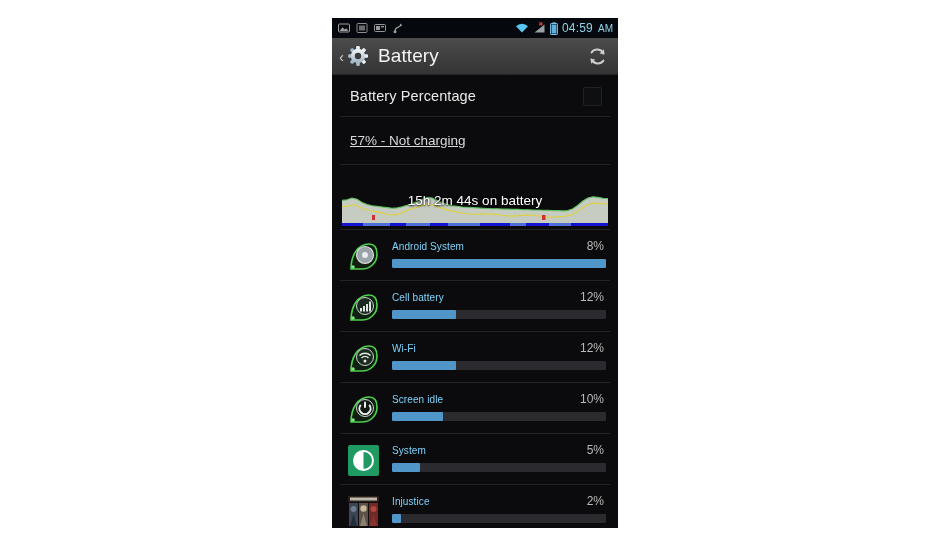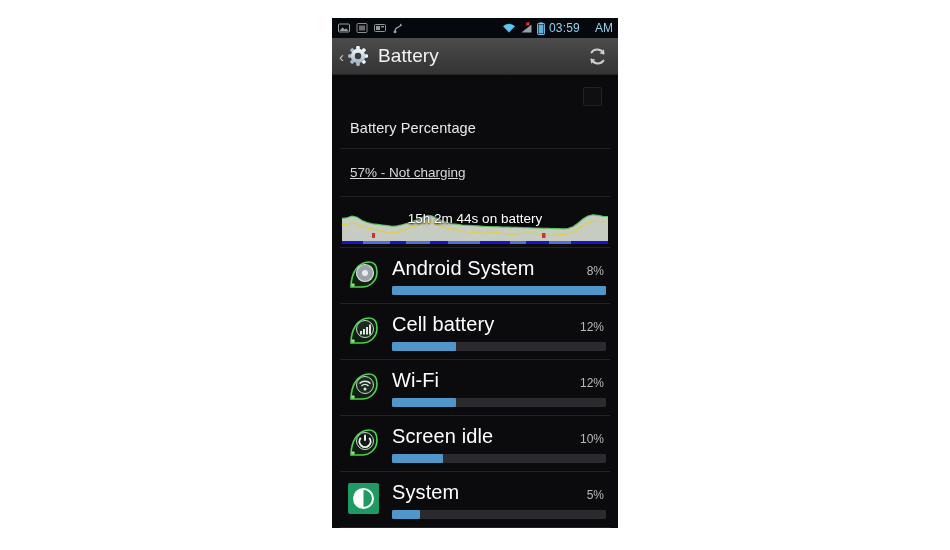--- a/index.html
+++ b/index.html
@@ -56,22 +56,22 @@
 
   .sb-time {
     color: #8fd4ef;
     font-size: 12px;
     letter-spacing: .2px;
     line-height: 1;
     font-family: "Liberation Sans", sans-serif;
   }
   .sb-ampm {
     color: #8fd4ef;
-    font-size: 12px;
-    margin-left: 11px;
+    font-size: 10px;
+    margin-left: 1px;
   }
 
   
   .actionbar {
     height: 37px;
     background: linear-gradient(to bottom, #4c4c4c 0%, #3e3e3e 55%, #343434 100%);
     border-bottom: 1px solid #242424;
     display: flex;
     align-items: center;
     padding: 0 10px 0 5px;
@@ -103,21 +103,20 @@
 
   .pref-row {
     position: relative;
     padding: 13px 14px 12px 18px;
     box-sizing: border-box;
   }
   .pref-title {
     color: #e9e9e9;
     font-size: 14.5px;
     letter-spacing: .1px;
-    margin-top: 32px;
   }
   .checkbox {
     position: absolute;
     right: 16px;
     top: 12px;
     width: 17px;
     height: 17px;
     border: 1px solid #1e2327;
     border-radius: 2px;
     background: #0d0f11;
@@ -135,21 +134,21 @@
   .status-text {
     color: #d9d9d9;
     font-size: 13.5px;
     text-decoration: underline;
   }
 
   
   .graph-wrap {
     position: relative;
     height: 44px;
-    margin: 6px 10px 0 10px;
+    margin: 20px 10px 0 10px;
     overflow: hidden;
   }
   .graph-wrap svg {
     display: block;
     width: 100%;
     height: 38px;
   }
   .graph-label {
     position: absolute;
     left: 0;
@@ -202,22 +201,22 @@
     flex: 1;
     margin-left: 13px;
     min-width: 0;
   }
   .app-head {
     display: flex;
     align-items: baseline;
     justify-content: space-between;
   }
   .app-name {
-    color: #ffffff;
-    font-size: 20px;
+    color: #7dd3fc;
+    font-size: 10px;
     letter-spacing: .1px;
   }
   .app-pct {
     color: #b9b9b9;
     font-size: 12px;
     margin-left: 8px;
     flex: 0 0 auto;
     padding-right: 2px;
   }
   .app-track {
@@ -279,21 +278,21 @@
           <path d="M6.3 0.4 L9.3 3.4 M9.3 0.4 L6.3 3.4" stroke="#e04040" stroke-width="1.3" fill="none"></path>
         </svg>
       </span>
       <span class="sb-ico" style="width:8px;height:13px;opacity:1">
         <svg width="8" height="13" viewBox="0 0 8 13">
           <rect x="2.4" y="0.3" width="3.2" height="1.3" fill="#6fb8e0"></rect>
           <rect x="0.6" y="1.5" width="6.8" height="11" rx="0.6" fill="none" stroke="#7fc3e8" stroke-width="1"></rect>
           <rect x="1.6" y="2.5" width="4.8" height="9" fill="#5eaede"></rect>
         </svg>
       </span>
-      <span class="sb-time">03:59</span>
+      <span class="sb-time">04:59</span>
       <span class="sb-ampm">AM</span>
     </div>
   </div>
 
   <div class="actionbar">
     <span class="ab-back">‹</span>
     <span class="ab-gear">
       <svg width="22" height="22" viewBox="0 0 22 22">
         <defs>
           <linearGradient id="gearg" x1="0" y1="0" x2="0" y2="1">
@@ -477,20 +476,24 @@
         <rect x="21" y="7" width="9" height="23" fill="#6e2a26"></rect>
         <circle cx="5.5" cy="13" r="3" fill="#6d7b8e"></circle>
         <circle cx="15.5" cy="12.5" r="3.2" fill="#c9b79c"></circle>
         <circle cx="25.5" cy="13" r="3" fill="#b2453c"></circle>
         <path d="M2 30 L5.5 18 L9 30 Z" fill="#232c3a"></path>
         <path d="M12 30 L15.5 17.5 L19 30 Z" fill="#8d8070"></path>
         <path d="M22 30 L25.5 18 L29 30 Z" fill="#8a322c"></path>
       </svg>
           </div>
           <div class="app-body">
+            <div class="app-head">
+              <span class="app-name">Injustice</span>
+              <span class="app-pct">2%</span>
+            </div>
             <div class="app-track">
               <div class="app-fill" style="width: 4%; background: rgb(80, 150, 200);"></div>
             </div>
           </div>
         </div>
       </div>
 
   </div>
 </div>
 

